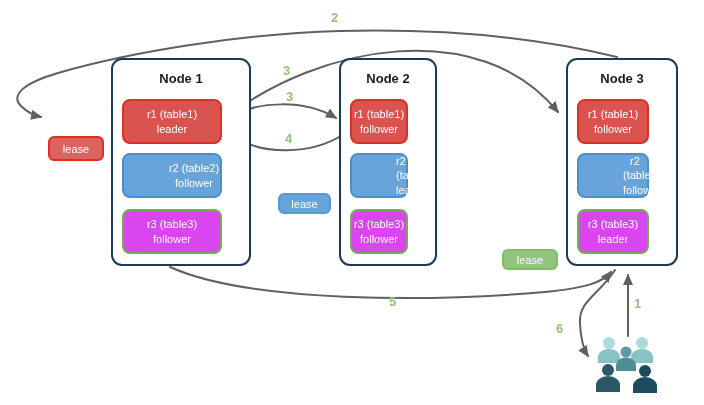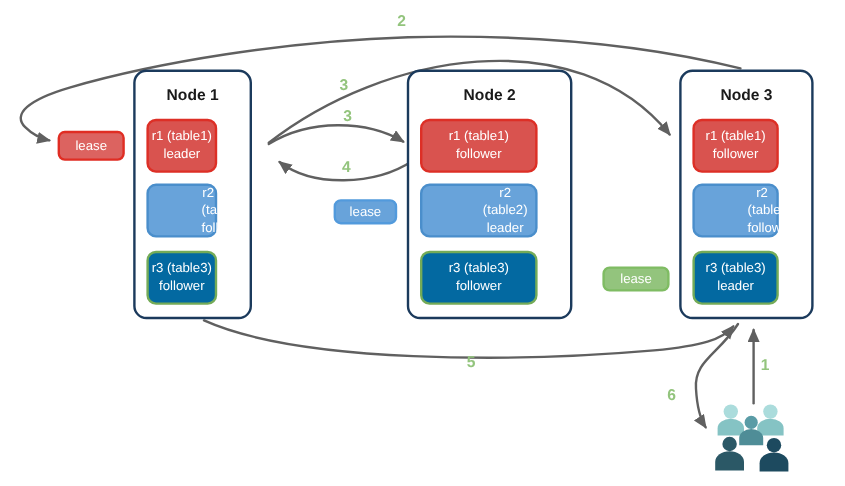--- a/index.html
+++ b/index.html
@@ -2,38 +2,38 @@
 <html><head>
 <meta charset="utf-8">
 <style>
   html,body{margin:0;padding:0;background:#ffffff;}
   .stage{
     position:relative;width:704px;height:405px;background:#ffffff;overflow:hidden;
     font-family:"Liberation Sans", sans-serif;
   }
   .arrows{position:absolute;left:0;top:0;pointer-events:none;}
   .node{
-    position:absolute;width:99px;height:208px;background:#ffffff;
+    position:absolute;width:140px;height:208px;background:#ffffff;
     border:2px solid #1b3a5c;border-radius:11px;box-sizing:border-box;
   }
   .node-title{
     text-align:center;margin-top:11px;font-size:13px;font-weight:bold;color:#1a1a1a;
   }
   .replica{
     position:absolute;left:9px;right:27px;height:45px;border-radius:8px;
     border:2px solid;box-sizing:border-box;color:#ffffff;font-size:11px;
     display:flex;flex-direction:column;justify-content:center;text-align:center;line-height:1.3;
   }
   .replica.red{background:#d9534f;border-color:#dd2f26;}
   .replica.blue{background:#68a3da;border-color:#4a8ecb;padding-left:44px;}
-  .replica.green{background:#0369a1;border-color:#74ab58;}
+  .replica.green{background:#d946ef;border-color:#74ab58;}
   .r1{top:39px;} .r2{top:93px;} .r3{top:149px;}
   .lease{
     position:absolute;color:#ffffff;font-size:11px;display:flex;align-items:center;
-    justify-content:center;border-radius:6px;border:2px solid;box-sizing:border-box;
+    justify-content:center;border-radius:6px;border:2px solid;box-sizing:border-box;margin-top:27px;
   }
   .lease.red{left:48px;top:109px;width:56px;height:25px;background:#dc6360;border-color:#e02d23;}
   .lease.blue{left:278px;top:166px;width:53px;height:21px;background:#68a3da;border-color:#529adc;}
   .lease.green{left:502px;top:222px;width:56px;height:21px;background:#93c47d;border-color:#7fbc63;}
   .step{
     position:absolute;font-size:13px;font-weight:bold;color:#93c47d;
   }
   .step.s1{left:634px;top:296px;}
   .step.s2{left:331px;top:10px;}
   .step.s3a{left:283px;top:63px;}
@@ -74,21 +74,21 @@
     <div class="replica blue r2">
       <span>r2 (table2)</span>
       <span>follower</span>
     </div>
     <div class="replica green r3">
       <span>r3 (table3)</span>
       <span>follower</span>
     </div>
   </div>
 
-  <div class="node" style="left:339px;top:58px;width:138px;">
+  <div class="node" style="left:339px;top:58px;width:98px;">
     <div class="node-title">Node 2</div>
     <div class="replica red r1">
       <span>r1 (table1)</span>
       <span>follower</span>
     </div>
     <div class="replica blue r2">
       <span>r2 (table2)</span>
       <span>leader</span>
     </div>
     <div class="replica green r3">

